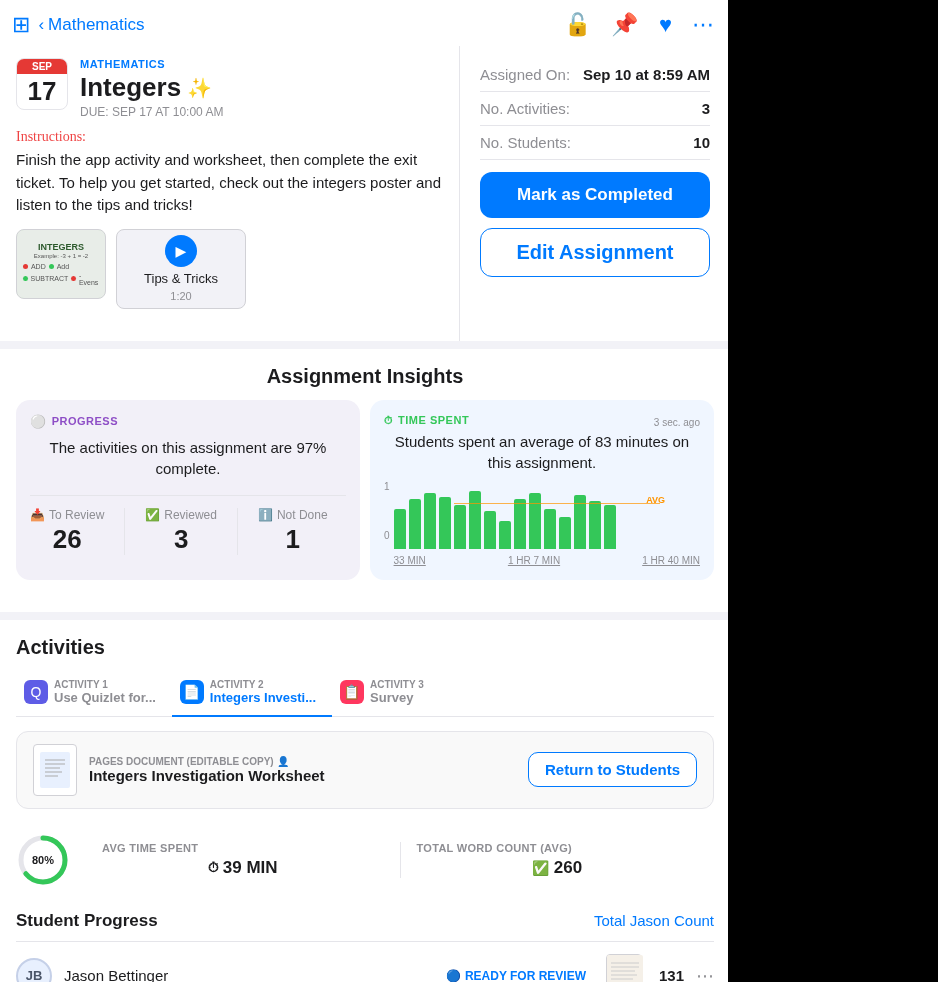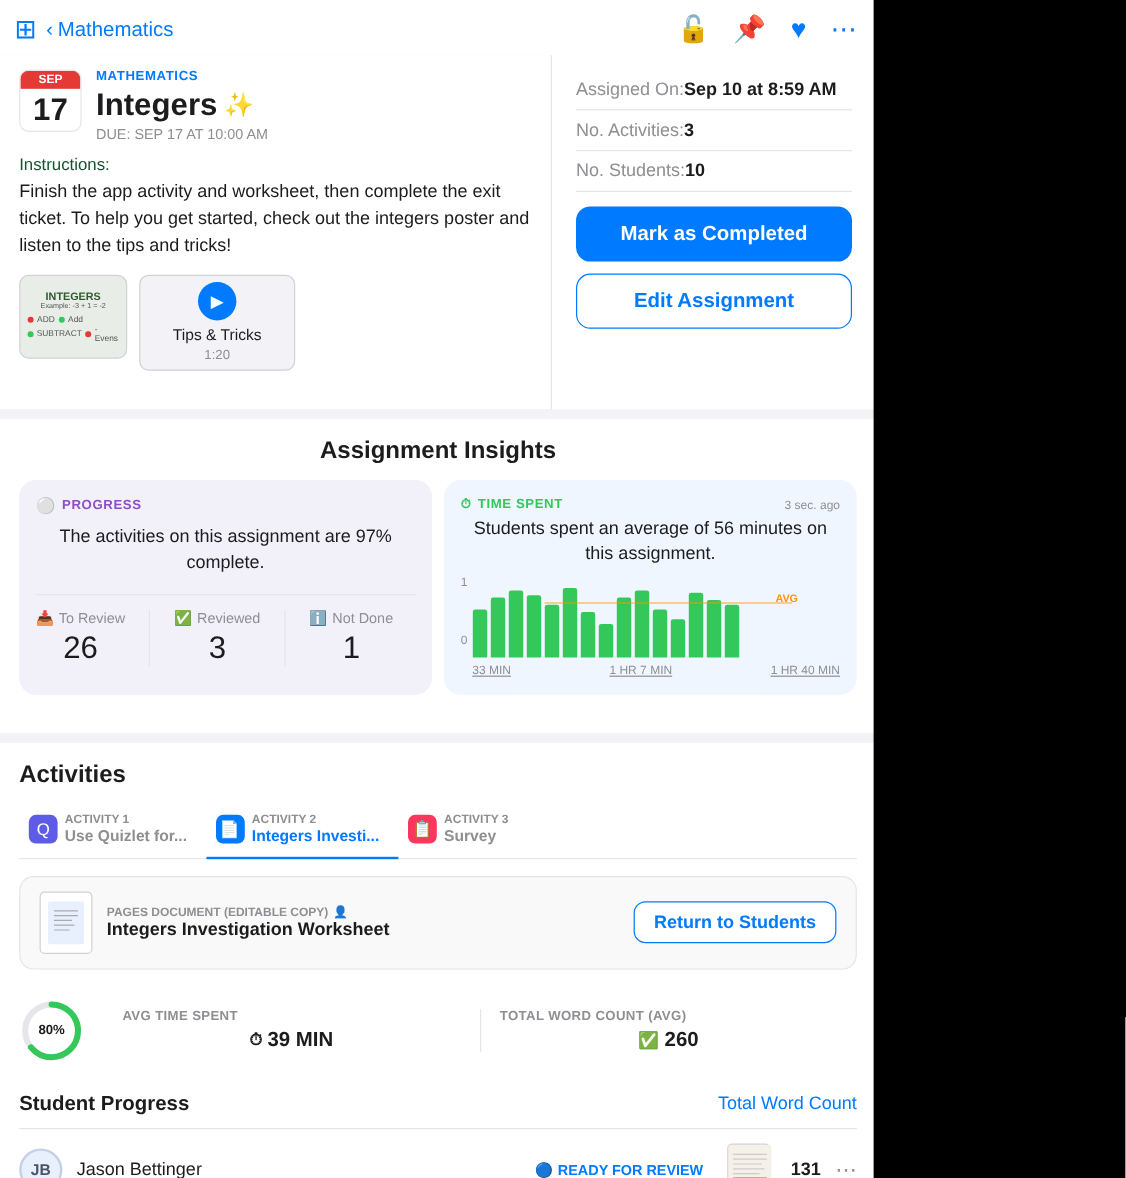--- a/index.html
+++ b/index.html
@@ -117,22 +117,23 @@
     .sparkle { font-size: 20px; }
     .due-date {
       font-size: 12px;
       color: #8e8e93;
       font-weight: 500;
       margin-top: 2px;
     }
 
     .instructions-label {
       font-size: 14px;
-      color: #14532d;
+      color: #ef4444;
       margin-bottom: 4px;
+      font-family: Liberation Serif, serif;
     }
     .instructions-text {
       font-size: 15px;
       color: #1c1c1e;
       line-height: 1.5;
       margin-bottom: 12px;
     }
 
     
     .attachments {
@@ -211,21 +212,21 @@
       gap: 3px;
       font-size: 7px;
       color: #555;
     }
     .dot-red { width: 5px; height: 5px; border-radius: 50%; background: #e53935; }
     .dot-green { width: 5px; height: 5px; border-radius: 50%; background: #34c759; }
 
     
     .stat-row {
       display: flex;
-      justify-content: flex-start;
+      justify-content: space-between;
       align-items: center;
       padding: 8px 0;
       border-bottom: 1px solid #e5e5ea;
       font-size: 15px;
     }
     .stat-label { color: #8e8e93; }
     .stat-value { color: #1c1c1e; font-weight: 600; }
 
     .btn-primary {
       width: 100%;
@@ -240,21 +241,21 @@
       margin-bottom: 10px;
       margin-top: 12px;
     }
     .btn-secondary {
       width: 100%;
       background: #fff;
       color: #007aff;
       border: 1.5px solid #007aff;
       border-radius: 12px;
       padding: 12px;
-      font-size: 17px;
+      font-size: 20px;
       font-weight: 600;
       cursor: pointer;
     }
 
     
     .section {
       background: #fff;
       padding: 16px;
       text-align: center;
     }
@@ -323,21 +324,21 @@
     .stat-item { display: flex; flex-direction: column; gap: 2px; }
     .stat-item-label {
       display: flex;
       align-items: center;
       gap: 4px;
       font-size: 12px;
       color: #8e8e93;
     }
     .stat-item-value {
       font-size: 26px;
-      font-weight: 400;
+      font-weight: 700;
       color: #1c1c1e;
     }
     .stat-divider {
       width: 1px;
       background: #e5e5ea;
       align-self: stretch;
     }
 
     
     .bar-chart {
@@ -782,21 +783,21 @@
         </div>
 
         <div class="insight-card-blue">
           <div class="time-spent-label-row">
             <div class="insight-category-blue">
               <span style="color:#34c759;">⏱</span>
               <span style="color:#34c759;">TIME SPENT</span>
             </div>
             <span class="time-ago">3 sec. ago</span>
           </div>
-          <div class="insight-text" style="margin-bottom:8px;">Students spent an average of 56 minutes on this assignment.</div>
+          <div class="insight-text" style="margin-bottom:8px;">Students spent an average of 83 minutes on this assignment.</div>
 
           <div style="display:flex;align-items:flex-start;">
             <div class="chart-y-labels">
               <span>1</span>
               <span>0</span>
             </div>
             <div style="flex:1;">
               <div class="bar-chart">
                 <div class="avg-line"></div>
                 <span class="avg-label">AVG</span>
@@ -903,21 +904,21 @@
           <div class="metric-label">TOTAL WORD COUNT (AVG)</div>
           <div class="metric-value">
             <span style="font-size:14px;">✅</span>
             <span>260</span>
           </div>
         </div>
       </div>
 
       <div class="student-progress-header">
         <div class="student-progress-title">Student Progress</div>
-        <div class="student-progress-link">Total Word Count</div>
+        <div class="student-progress-link">Total Jason Count</div>
       </div>
 
       <div class="student-row">
         <div class="student-avatar avatar-jb">
           <span>JB</span>
         </div>
         <div class="student-name">Jason Bettinger</div>
         <div class="status-badge badge-review">
           <span>🔵</span>
           <span>READY FOR REVIEW</span>

